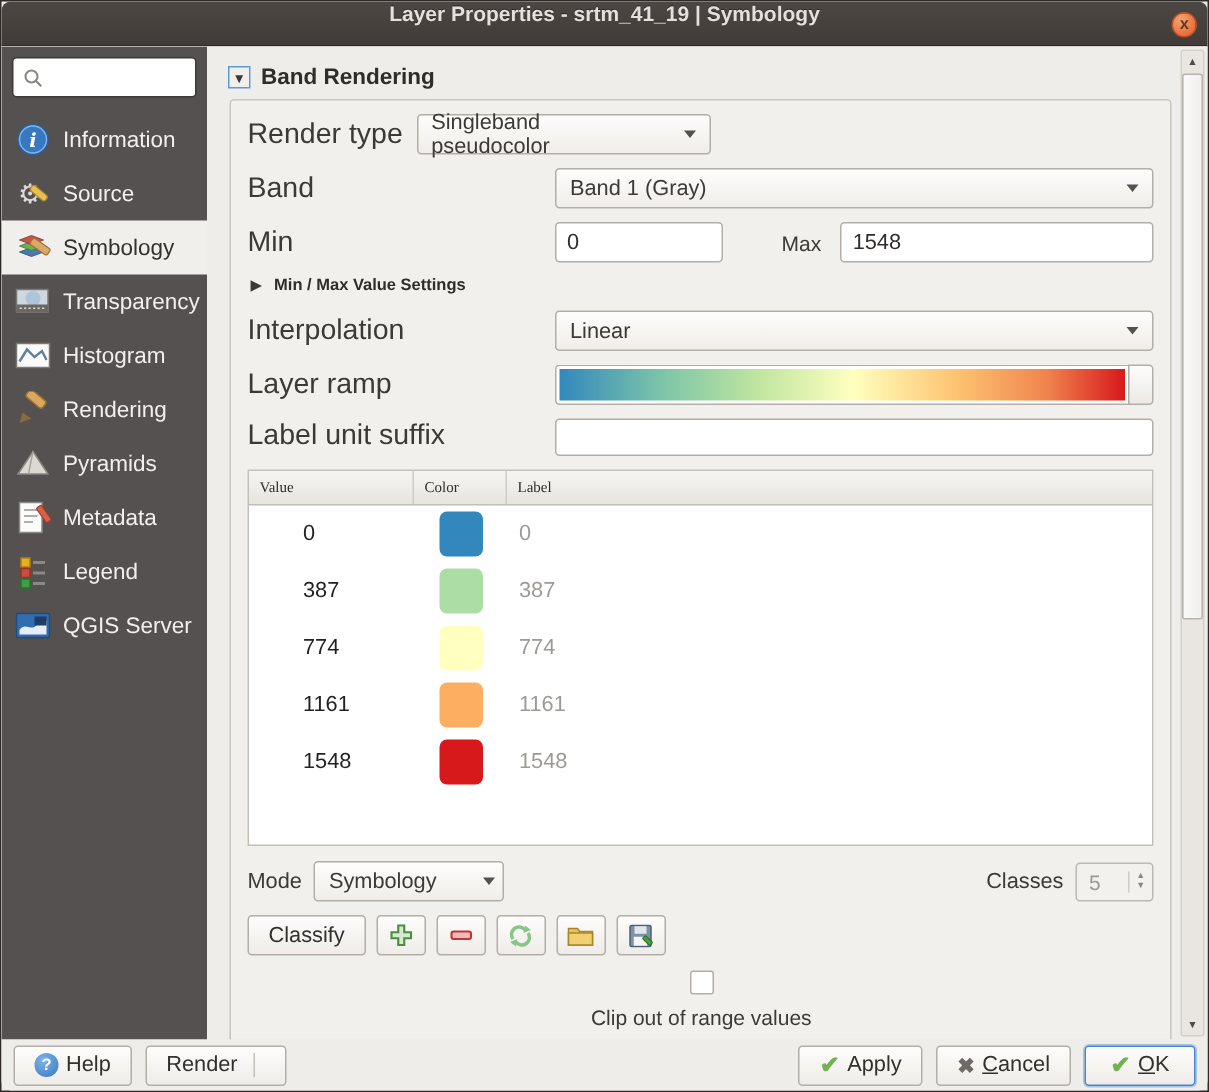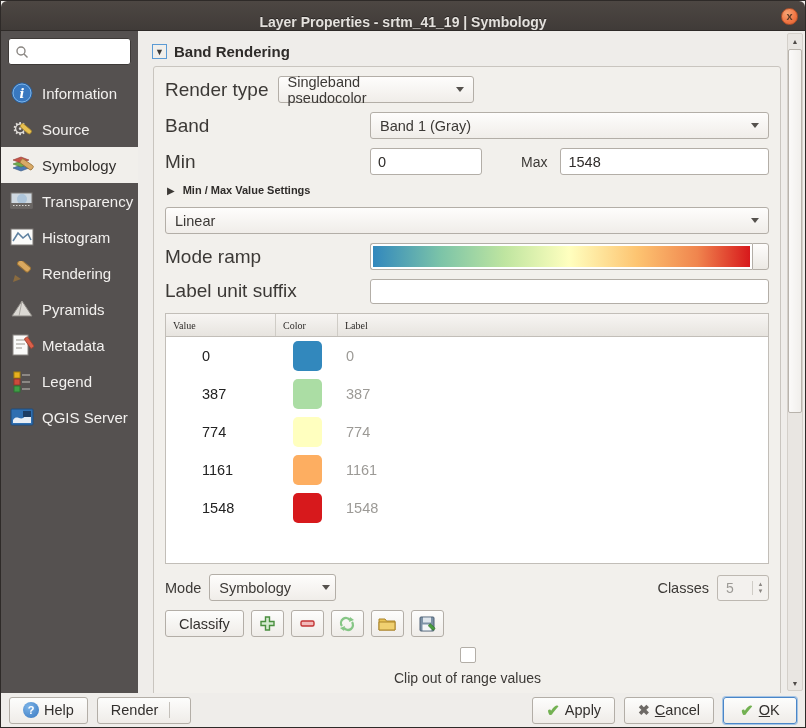--- a/index.html
+++ b/index.html
@@ -7,21 +7,21 @@
   body {
     font-family:"Liberation Sans","DejaVu Sans",sans-serif;
     font-size:14px; color:#3c3936; background:#efedea; overflow:hidden;
   }
   .dialog { width:806px; height:728px; display:flex; flex-direction:column; border:1px solid #2e2a28; }
 
   
   .titlebar {
     height:30px; flex:0 0 30px; position:relative;
     background:linear-gradient(#4d4743,#403b38);
-    display:flex; align-items:flex-end; justify-content:center;
+    display:flex; align-items:flex-start; justify-content:center;
     border-bottom:1px solid #2e2a28; border-radius:6px 6px 0 0;
   }
   .titlebar .title { color:#e4e1dd; font-weight:bold; font-size:14px; text-shadow:0 -1px 0 #2a2725; }
   .close-btn {
     position:absolute; right:7px; top:7px; width:17px; height:17px; border-radius:50%;
     background:radial-gradient(circle at 35% 30%, #f6a575, #ef7442 60%, #d85f2e);
     border:1px solid #b4512a; display:flex; align-items:center; justify-content:center;
     color:#5a3category:#5a3a26; color:#5c3b27; font-size:11px; font-weight:bold; line-height:1; cursor:default;
   }
 
@@ -300,28 +300,29 @@
           <span style="margin-left:39px;margin-right:13px">Max</span>
           <input class="tinput grow" value="1548" style="">
         </div>
 
         <div class="expander">
           <span class="tri">▶</span>
           <span class="exp-label">Min / Max Value Settings</span>
         </div>
 
         <div class="frow">
+          <span class="flabel">Interpolation</span>
           <div class="combo grow">
             <span>Linear</span>
             <span class="arrow-down"></span>
           </div>
         </div>
 
         <div class="frow">
-          <span class="flabel">Mode ramp</span>
+          <span class="flabel">Layer ramp</span>
           <div class="ramp-wrap">
             <div class="ramp-face">
               <div class="ramp-grad" style="background: linear-gradient(90deg, rgb(50, 136, 189) 0%, rgb(124, 196, 168) 18%, rgb(191, 229, 160) 35%, rgb(255, 255, 191) 52%, rgb(253, 196, 113) 70%, rgb(240, 133, 78) 86%, rgb(215, 25, 28) 100%);"></div>
             </div>
             <div class="ramp-drop">
               <span class="arrow-down" style="margin:0"></span>
             </div>
           </div>
         </div>
 

